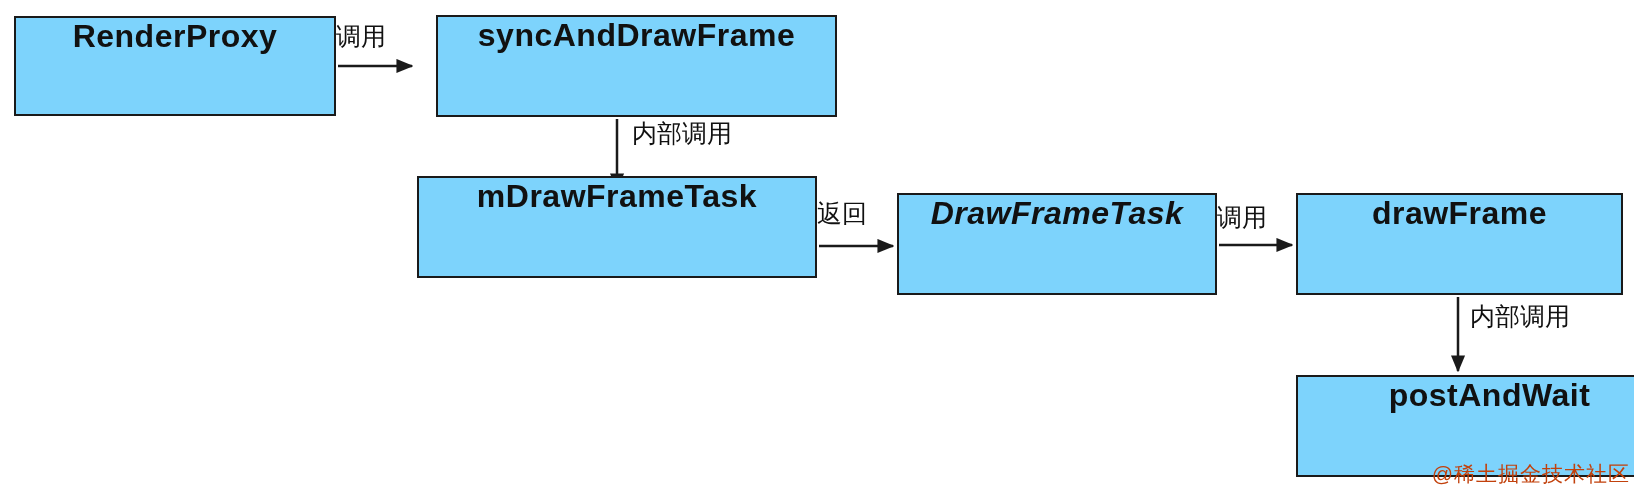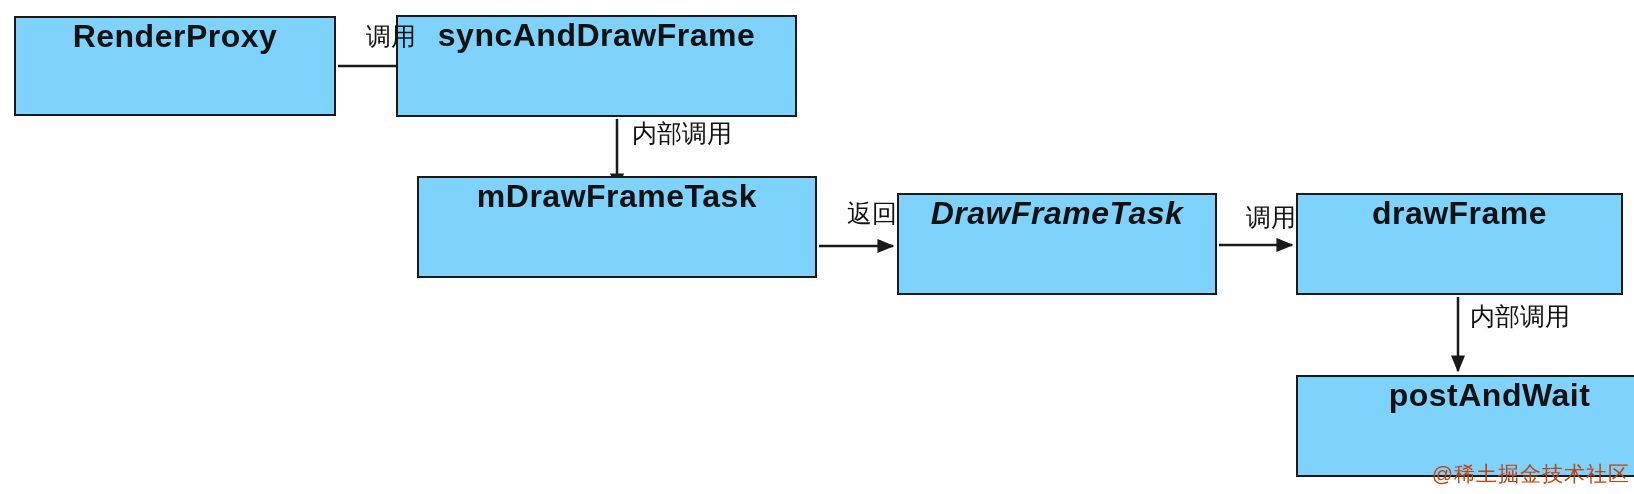--- a/index.html
+++ b/index.html
@@ -38,21 +38,21 @@
     letter-spacing: 0.5px;
     white-space: nowrap;
   }
   .edge-label {
     position: absolute;
     font-size: 25px;
     color: #111111;
     white-space: nowrap;
   }
   .edge-label.centered {
-    text-align: right;
+    text-align: left;
   }
   .watermark {
     position: absolute;
     right: 4px;
     bottom: 6px;
     font-size: 21px;
     color: #c2410c;
     letter-spacing: 1px;
     white-space: nowrap;
   }
@@ -72,21 +72,21 @@
     <line x1="617" y1="119" x2="617" y2="189" stroke="#1a1a1a" stroke-width="2.5" marker-end="url(#ah)"></line>
     <line x1="819" y1="246" x2="893" y2="246" stroke="#1a1a1a" stroke-width="2.5" marker-end="url(#ah)"></line>
     <line x1="1219" y1="245" x2="1292" y2="245" stroke="#1a1a1a" stroke-width="2.5" marker-end="url(#ah)"></line>
     <line x1="1458" y1="297" x2="1458" y2="371" stroke="#1a1a1a" stroke-width="2.5" marker-end="url(#ah)"></line>
   </svg>
 
   <div class="node" style="left:14px; top:16px; width:322px; height:100px;">
     <span class="node-label">RenderProxy</span>
   </div>
 
-  <div class="node" style="left:396px; top:15px; width:401px; height:102px;">
+  <div class="node" style="left:436px; top:15px; width:401px; height:102px;">
     <span class="node-label">syncAndDrawFrame</span>
   </div>
 
   <div class="node" style="left:417px; top:176px; width:400px; height:102px;">
     <span class="node-label">mDrawFrameTask</span>
   </div>
 
   <div class="node" style="left:897px; top:193px; width:320px; height:102px;font-style:italic;">
     <span class="node-label">DrawFrameTask</span>
   </div>

